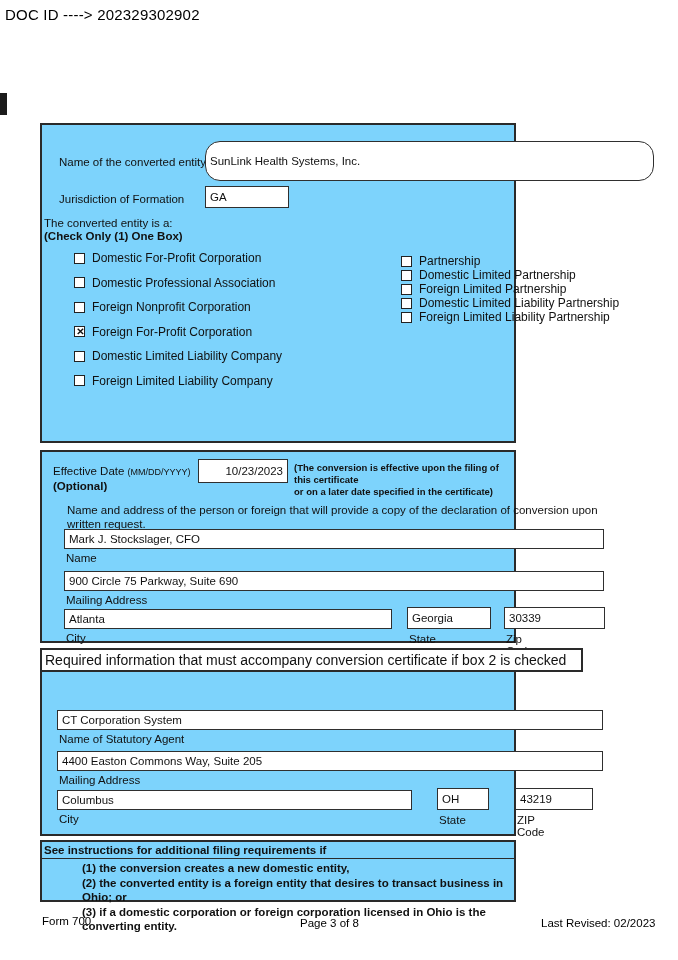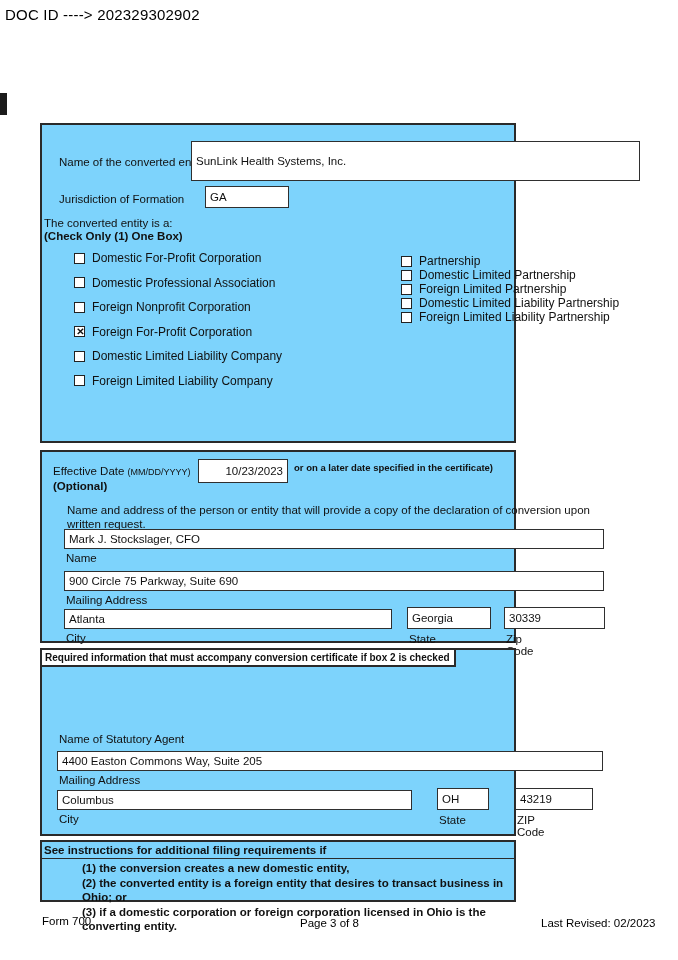--- a/index.html
+++ b/index.html
@@ -63,22 +63,22 @@
 
   .small-note {
     position: absolute; font-size: 9.5px; font-weight: bold; line-height: 12px;
     color: #111;
   }
   .para { position: absolute; font-size: 11.5px; line-height: 14px; color: #111; }
 
   .title-box {
     position: absolute; left: -2px; top: -2px;
     border: 2px solid #2a2a2a;
-    font-size: 10px; font-weight: bold;
-    padding: 2px 4px 2px 3px;
+    font-size: 14px; font-weight: normal;
+    padding: 2px 15px 2px 3px;
     background: #fff; white-space: nowrap;
   }
 
   .instr-heading {
     font-size: 11.5px; font-weight: bold;
     border-bottom: 1.5px solid #2a2a2a;
     padding: 2px 0 2px 2px;
   }
   .instr-items { padding: 2px 0 0 40px; }
   .instr-items div { font-size: 11.5px; font-weight: bold; line-height: 14.5px; }
@@ -86,21 +86,21 @@
   .footer-text { position: absolute; font-size: 11.5px; color: #000; }
 </style>
 </head>
 <body>
 
 <div class="doc-id">DOC ID ----&gt; 202329302902</div>
 <div class="scan-artifact"></div>
 
 <div id="section1" class="section-box">
   <span class="field-label" style="left:17px; top:31px;">Name of the converted entity</span>
-  <div class="field-box" style="left:149px; top:16px; width:449px; height:40px; align-items:center;">SunLink Health Systems, Inc.</div>
+  <div class="field-box" style="left:163px; top:16px; width:449px; height:40px; align-items:center;border-radius:15px;">SunLink Health Systems, Inc.</div>
 
   <span class="field-label" style="left:17px; top:68px;">Jurisdiction of Formation</span>
   <div class="field-box" style="left:163px; top:61px; width:84px; height:22px;">GA</div>
 
   <span class="lbl" style="left:2px; top:92px;">The converted entity is a:</span>
   <span class="lbl bold" style="left:2px; top:105px;">(Check Only (1) One Box)</span>
 
   <div class="cb-col" style="left:32px; top:126px; gap:10.5px;">
     <div class="cb-row">
         <span class="checkbox"></span>
@@ -150,24 +150,25 @@
         <span class="cb-label">Foreign Limited Liability Partnership</span>
       </div>
   </div>
 </div>
 
 <div id="section2" class="section-box">
   <span class="lbl" style="left:11px; top:13px;"><span>Effective Date</span> <span style="font-size:9px;">(MM/DD/YYYY)</span></span>
   <span class="lbl bold" style="left:11px; top:28px;">(Optional)</span>
   <div class="field-box" style="left:156px; top:7px; width:90px; height:24px; justify-content:flex-end;">10/23/2023</div>
   <div class="small-note" style="left:252px; top:10px;">
+    <div>(The conversion is effective upon the filing of this certificate</div>
     <div>or on a later date specified in the certificate)</div>
   </div>
 
-  <div class="para" style="left:25px; top:51px; width:555px;">Name and address of the person or entity that will provide a copy of the declaration of conversion upon written request.</div>
+  <div class="para" style="left:25px; top:51px; width:555px;">Name and address of the person or foreign that will provide a copy of the declaration of conversion upon written request.</div>
 
   <div class="field-box" style="left:22px; top:77px; width:540px; height:20px;">Mark J. Stockslager, CFO</div>
   <span class="field-label" style="left:24px; top:100px;">Name</span>
 
   <div class="field-box" style="left:22px; top:119px; width:540px; height:20px;">900 Circle 75 Parkway, Suite 690</div>
   <span class="field-label" style="left:24px; top:142px;">Mailing Address</span>
 
   <div class="field-box" style="left:22px; top:157px; width:328px; height:20px;">Atlanta</div>
   <span class="field-label" style="left:24px; top:180px;">City</span>
 
@@ -175,20 +176,21 @@
   <span class="field-label" style="left:367px; top:181px;">State</span>
 
   <div class="field-box" style="left:462px; top:155px; width:101px; height:22px;">30339</div>
   <span class="field-label" style="left:464px; top:181px;">Zip Code</span>
 </div>
 
 <div id="section3" class="section-box">
   <div class="title-box">Required information that must accompany conversion certificate if box 2 is checked</div>
 
 
+  <div class="field-box" style="left:15px; top:60px; width:546px; height:20px;">CT Corporation System</div>
   <span class="field-label" style="left:17px; top:83px;">Name of Statutory Agent</span>
 
   <div class="field-box" style="left:15px; top:101px; width:546px; height:20px;">4400 Easton Commons Way, Suite 205</div>
   <span class="field-label" style="left:17px; top:124px;">Mailing Address</span>
 
   <div class="field-box" style="left:15px; top:140px; width:355px; height:20px;">Columbus</div>
   <span class="field-label" style="left:17px; top:163px;">City</span>
 
   <div class="field-box" style="left:395px; top:138px; width:52px; height:22px;">OH</div>
   <span class="field-label" style="left:397px; top:164px;">State</span>

